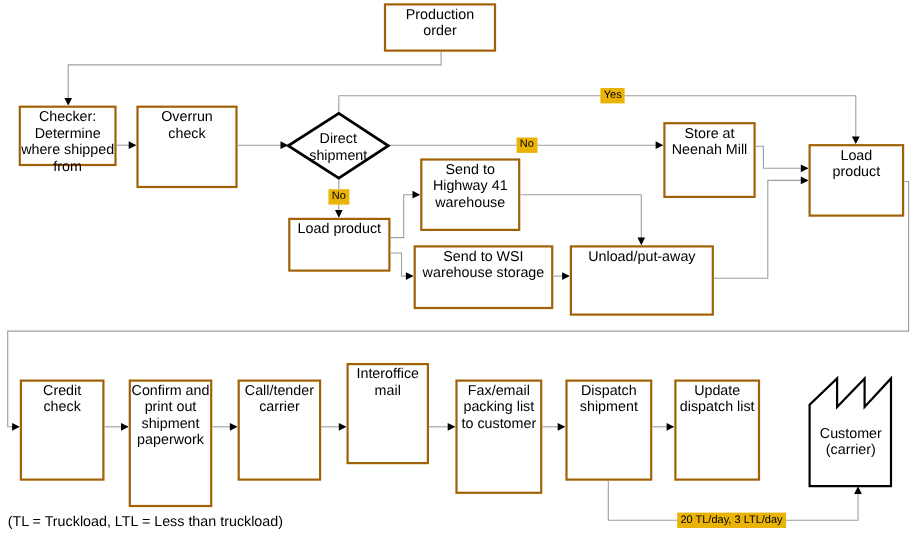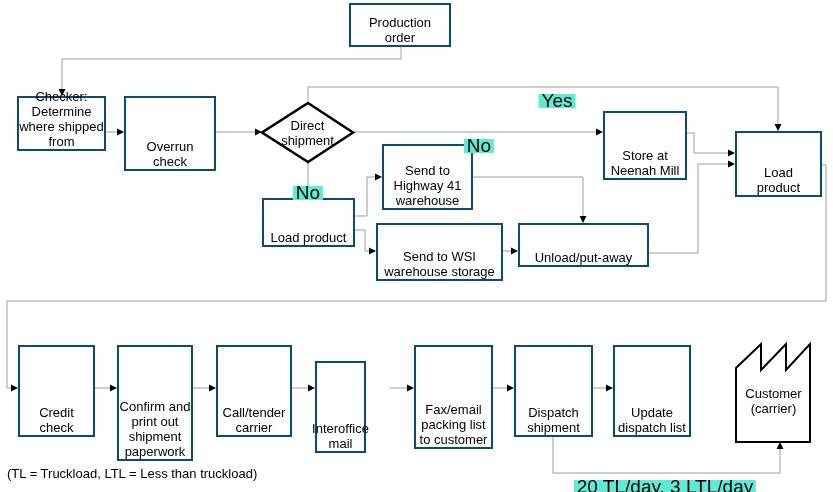--- a/index.html
+++ b/index.html
@@ -3,31 +3,31 @@
 <meta charset="utf-8">
 <style>
   html,body{margin:0;padding:0;background:#ffffff;}
   #canvas{
     position:relative;width:833px;height:492px;background:#ffffff;
     font-family:"Liberation Sans","DejaVu Sans",sans-serif;
     color:#000;overflow:hidden;
   }
   #wires{position:absolute;left:0;top:0;z-index:1;}
   .box{
-    position:absolute;box-sizing:border-box;border:2px solid #0c4a6e;background:#fff;
-    display:flex;align-items:flex-end;justify-content:center;text-align:center;z-index:2;
+    position:absolute;box-sizing:border-box;border:2px solid #a16207;background:#fff;
+    display:flex;align-items:flex-start;justify-content:center;text-align:center;z-index:2;
   }
   .lbl{white-space:pre-line;font-size:13px;line-height:15px;}
   .float-lbl{
     position:absolute;display:flex;align-items:center;justify-content:center;
     text-align:center;z-index:3;pointer-events:none;
   }
   .edge-lbl{
-    position:absolute;transform:translate(-50%,-50%);background:#5eead4;
-    padding:0 3px;font-size:19px;line-height:14px;z-index:3;white-space:nowrap;margin-top:14px;
+    position:absolute;transform:translate(-50%,-50%);background:#eab308;
+    padding:0 3px;font-size:10px;line-height:14px;z-index:3;white-space:nowrap;
   }
   .footnote{position:absolute;font-size:13px;line-height:15px;z-index:3;white-space:nowrap;text-align:right;}
 </style>
 </head>
 <body>
 
 <div id="canvas">
 
   <svg id="wires" width="833" height="492" viewBox="0 0 833 492">
     <g stroke="#9e9e9e" stroke-width="1" fill="none">
@@ -97,21 +97,21 @@
   </div>
   <div class="box" style="left:382px;top:144px;width:91px;height:66px">
     <span class="lbl">Send to
 Highway 41
 warehouse</span>
   </div>
   <div class="box" style="left:376px;top:223px;width:127px;height:58px">
     <span class="lbl">Send to WSI
 warehouse storage</span>
   </div>
-  <div class="box" style="left:518px;top:223px;width:131px;height:44px">
+  <div class="box" style="left:518px;top:223px;width:131px;height:64px">
     <span class="lbl">Unload/put-away</span>
   </div>
   <div class="box" style="left:603px;top:111px;width:84px;height:69px">
     <span class="lbl">Store at
 Neenah Mill</span>
   </div>
   <div class="box" style="left:735px;top:131px;width:87px;height:66px">
     <span class="lbl">Load
 product</span>
   </div>
@@ -123,21 +123,21 @@
   <div class="box" style="left:117px;top:345px;width:76px;height:116px">
     <span class="lbl">Confirm and
 print out
 shipment
 paperwork</span>
   </div>
   <div class="box" style="left:216px;top:345px;width:76px;height:92px">
     <span class="lbl">Call/tender
 carrier</span>
   </div>
-  <div class="box" style="left:315px;top:361px;width:51px;height:92px">
+  <div class="box" style="left:315px;top:330px;width:75px;height:92px">
     <span class="lbl">Interoffice
 mail</span>
   </div>
   <div class="box" style="left:414px;top:345px;width:79px;height:104px">
     <span class="lbl">Fax/email
 packing list
 to customer</span>
   </div>
   <div class="box" style="left:514px;top:345px;width:79px;height:92px">
     <span class="lbl">Dispatch

